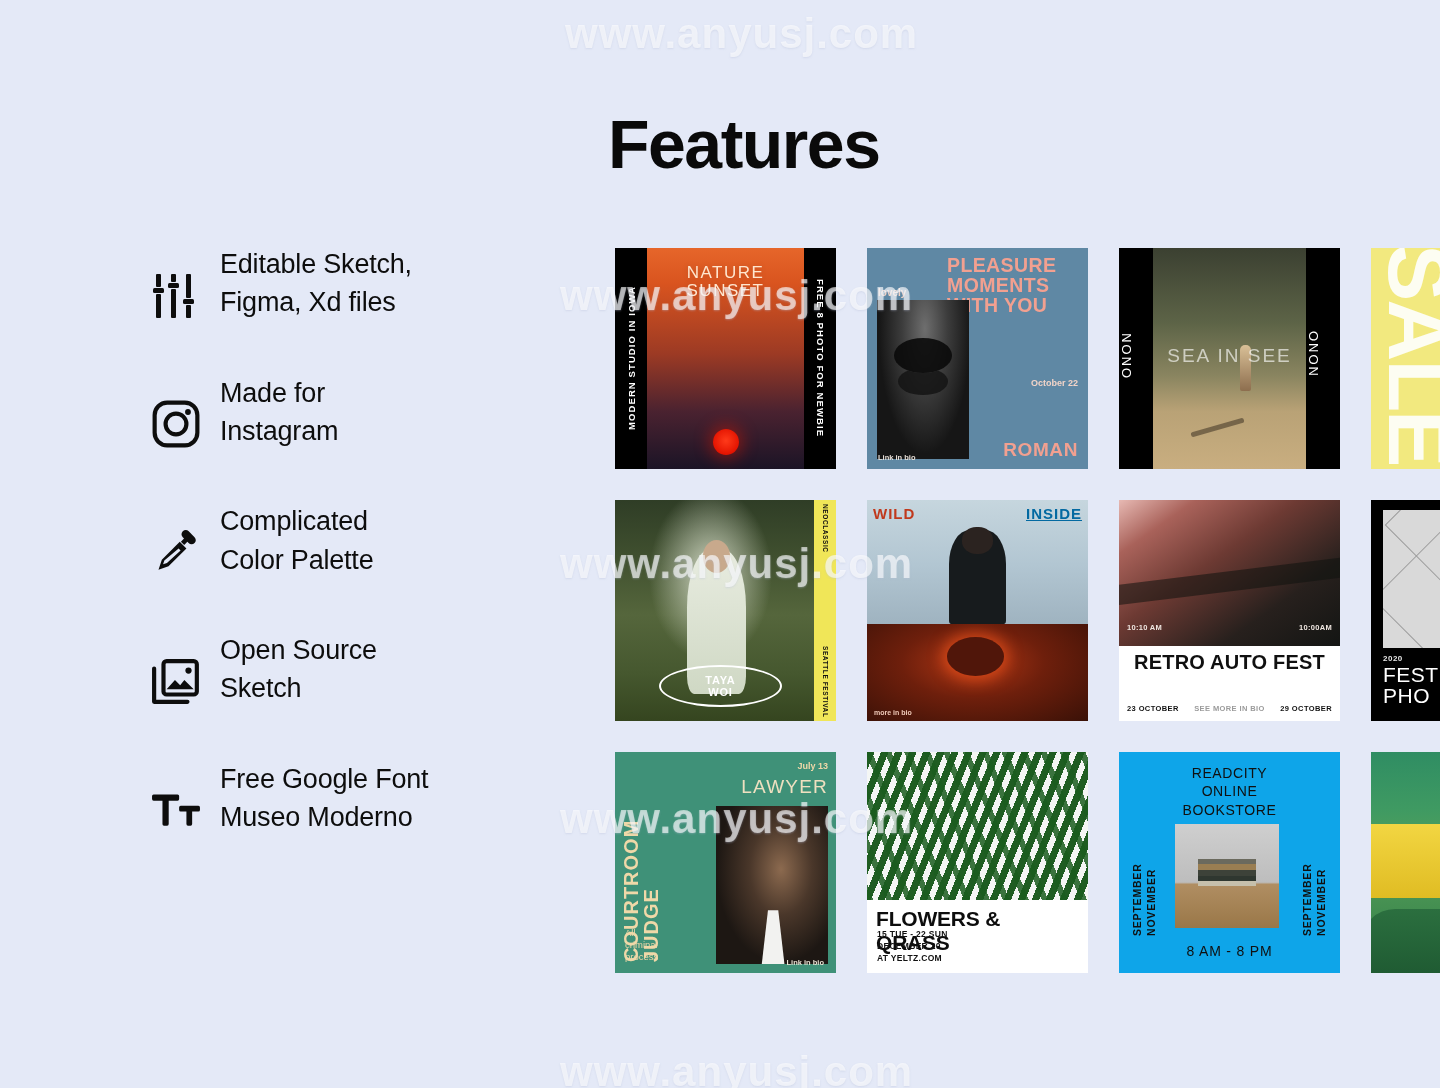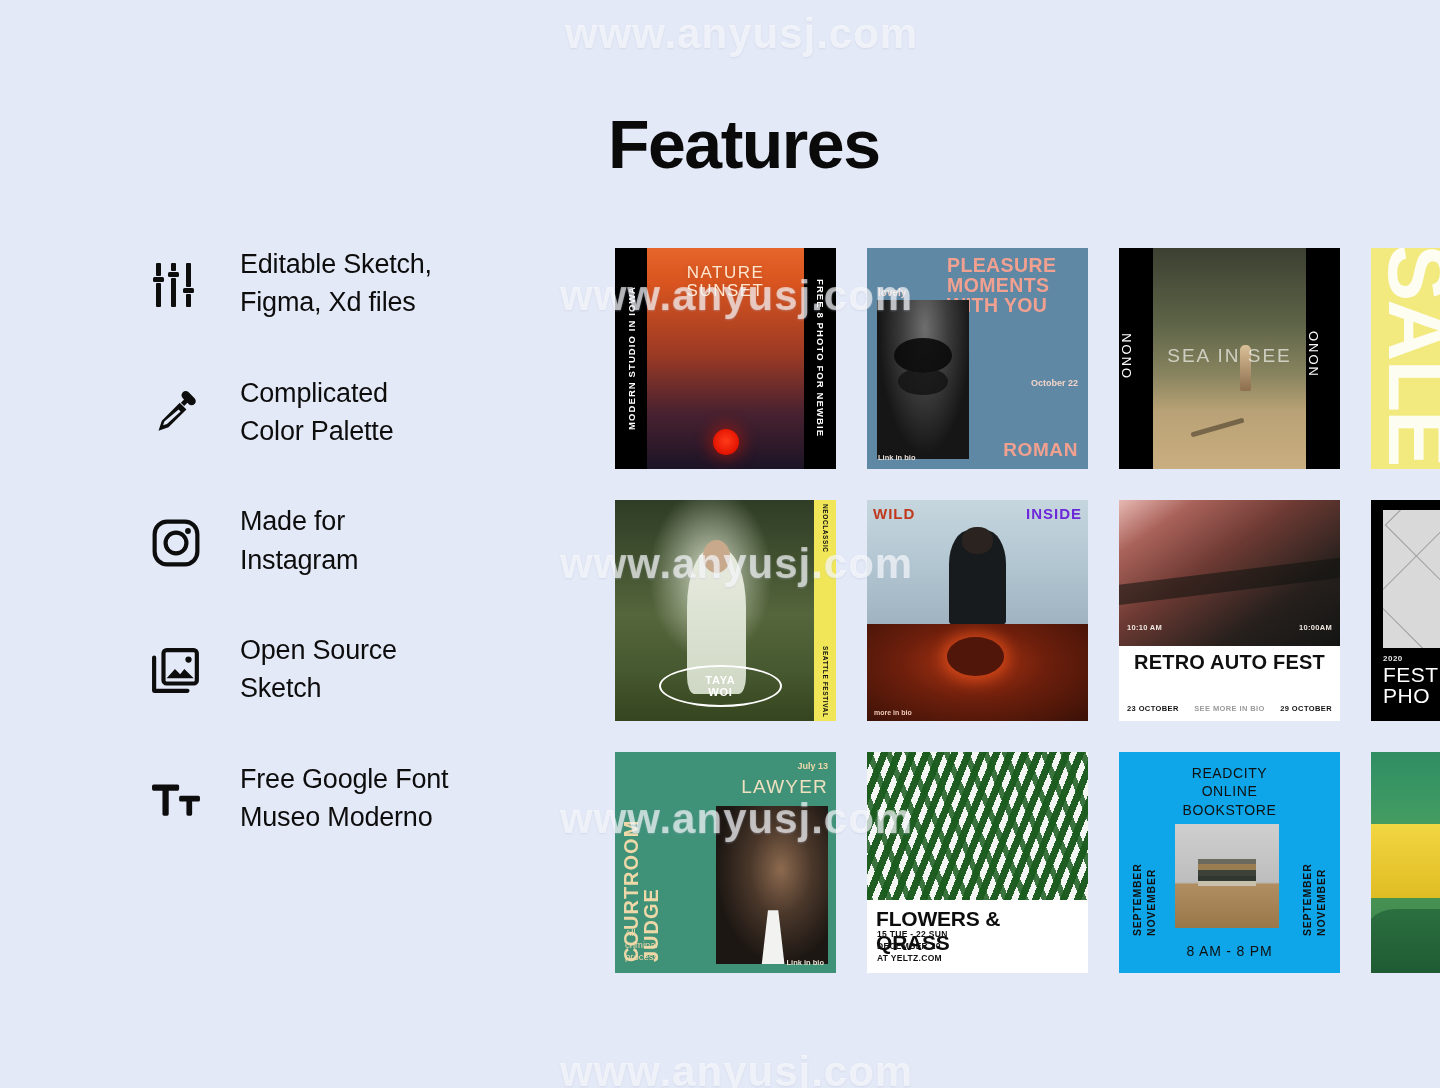--- a/index.html
+++ b/index.html
@@ -36,21 +36,21 @@
     letter-spacing:-1.5px; line-height:1;
     z-index:5;
   }
 
   
   .features{
     position:absolute; left:150px; top:245px; width:420px;
     z-index:5;
   }
   .feature{
-    display:flex; align-items:center; gap:38px;
+    display:flex; align-items:flex-end; gap:18px;
     margin-bottom:52px;
   }
   .feature:last-child{ margin-bottom:0; }
   .feature-icon{
     width:52px; height:52px; flex:0 0 52px;
     display:flex; align-items:center; justify-content:center;
     margin-top:4px;
   }
   .feature-icon svg{ display:block; }
   .feature-label{
@@ -216,22 +216,22 @@
   }
   .c-wild .top:after{
     content:""; position:absolute; left:43%; top:22%; width:14%; height:22%;
     background:#2b2320; border-radius:46%;
   }
   .c-wild .hl{
     position:absolute; left:6px; top:5px; color:#c0391c;
     font-size:15px; font-weight:700; letter-spacing:1px; z-index:3;
   }
   .c-wild .hr{
-    position:absolute; right:6px; top:5px; color:#6d28d9;
-    font-size:15px; font-weight:700; letter-spacing:1px; z-index:3;
+    position:absolute; right:6px; top:5px; color:#0369a1;
+    font-size:15px; font-weight:700; letter-spacing:1px; z-index:3;text-decoration:underline;
   }
   .c-wild .bot{
     position:absolute; left:0; right:0; bottom:0; height:44%;
     background:
       radial-gradient(ellipse at 48% 40%, #b03715 0%, #6e1f0c 44%, #3a1107 100%);
     overflow:hidden;
   }
   .c-wild .bot:before{
     content:""; position:absolute; left:36%; top:14%; width:26%; height:40%;
     border-radius:50%;
@@ -425,40 +425,40 @@
         </g>
       </svg>
     </span>
     <span class="feature-label">Editable Sketch,
 Figma, Xd files</span>
   </div>
 
   <div class="feature">
     <span class="feature-icon">
       <svg width="50" height="50" viewBox="0 0 48 48">
+        <rect x="3.5" y="3.5" width="41" height="41" rx="12" fill="none" stroke="#0d0d0d" stroke-width="4"></rect>
+        <circle cx="24" cy="24" r="10" fill="none" stroke="#0d0d0d" stroke-width="4"></circle>
+        <circle cx="35.5" cy="12.5" r="2.8" fill="#0d0d0d"></circle>
+      </svg>
+    </span>
+    <span class="feature-label">Made for
+Instagram</span>
+  </div>
+
+  <div class="feature">
+    <span class="feature-icon">
+      <svg width="50" height="50" viewBox="0 0 48 48">
         <g fill="#0d0d0d">
           <path d="M30.5 3.2c-1.6 1.6-1.6 4.1 0 5.7l1.2 1.2-3 3 3.2 3.2 3-3 1.2 1.2c1.6 1.6 4.1 1.6 5.7 0s1.6-4.1 0-5.7l-5.6-5.6c-1.6-1.6-4.1-1.6-5.7 0z"></path>
           <path d="M27.6 13.2 10.4 30.4l-3.2 9.6 9.6-3.2 17.2-17.2-6.4-6.4zm-1.1 6.4 1.9 1.9L15.3 33.6l-3.7 1.2 1.2-3.7L26.5 19.6z"></path>
         </g>
       </svg>
     </span>
     <span class="feature-label">Complicated
 Color Palette</span>
-  </div>
-
-  <div class="feature">
-    <span class="feature-icon">
-      <svg width="50" height="50" viewBox="0 0 48 48">
-        <rect x="3.5" y="3.5" width="41" height="41" rx="12" fill="none" stroke="#0d0d0d" stroke-width="4"></rect>
-        <circle cx="24" cy="24" r="10" fill="none" stroke="#0d0d0d" stroke-width="4"></circle>
-        <circle cx="35.5" cy="12.5" r="2.8" fill="#0d0d0d"></circle>
-      </svg>
-    </span>
-    <span class="feature-label">Made for
-Instagram</span>
   </div>
 
   <div class="feature">
     <span class="feature-icon">
       <svg width="50" height="50" viewBox="0 0 48 48">
         <path d="M3 11v32h32" fill="none" stroke="#0d0d0d" stroke-width="4" stroke-linecap="round" stroke-linejoin="round"></path>
         <rect x="12" y="4" width="32" height="32" rx="3" fill="none" stroke="#0d0d0d" stroke-width="4"></rect>
         <path d="M15 31l8-9 5 5 4-5 9 9z" fill="#0d0d0d"></path>
         <circle cx="36" cy="13" r="3" fill="#0d0d0d"></circle>
       </svg>

